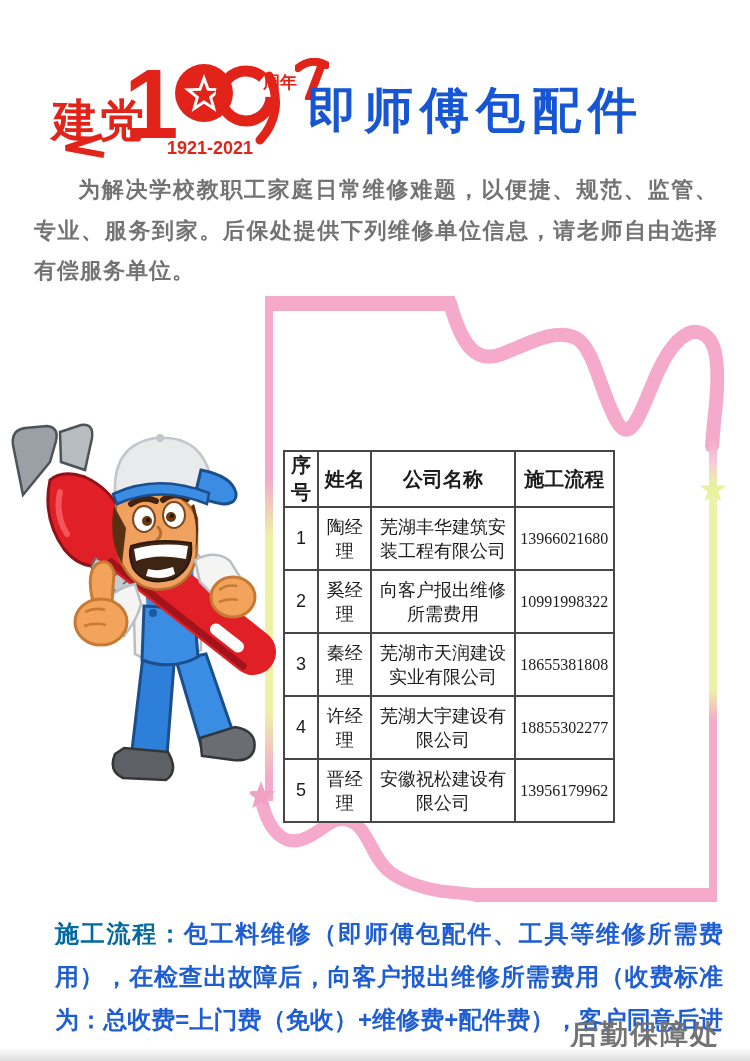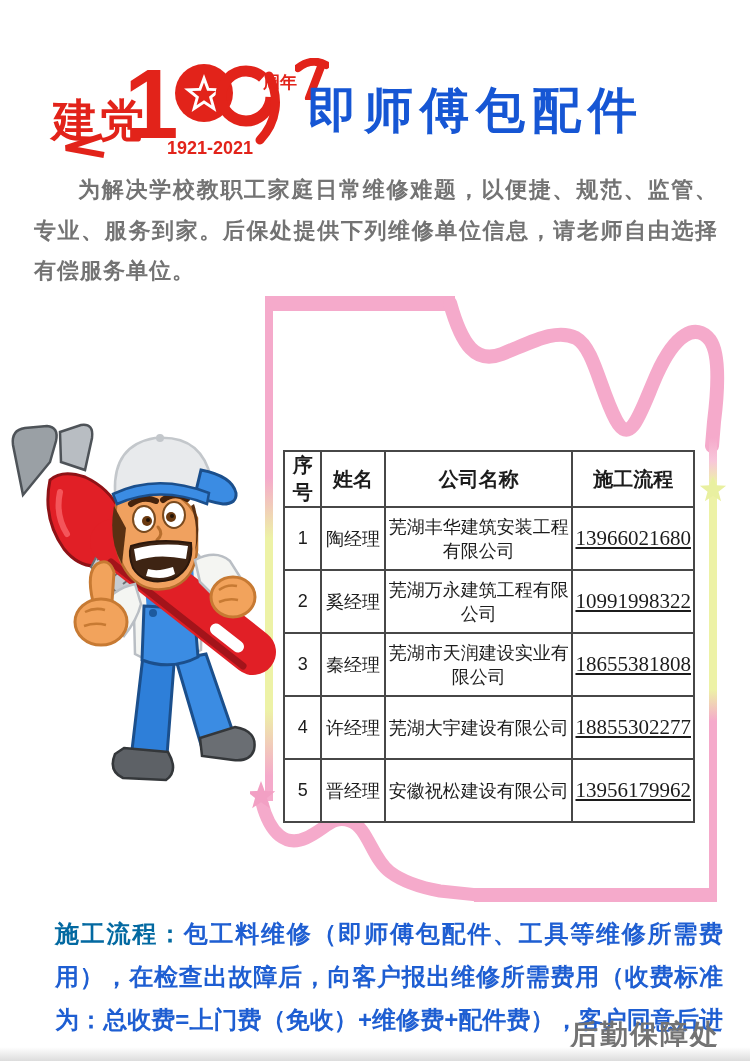--- a/index.html
+++ b/index.html
@@ -29,35 +29,35 @@
   .section-title{
     left:40px;top:325px;
     font-size:41px;font-weight:bold;color:#ee1111;letter-spacing:3px;
   }
 
   
   .frame-svg{left:250px;top:288px;width:492px;height:625px;}
 
   
   .vendor-table{
-    left:283px;top:450px;width:412px;
+    left:283px;top:450px;width:332px;
     border-collapse:collapse;background:#ffffff;
     font-family:"Liberation Sans", sans-serif;
   }
   .vendor-table th,.vendor-table td{
     border:2px solid #474747;text-align:center;vertical-align:middle;
     color:#1c1c1c;padding:0 2px;
   }
   .vendor-table th{height:45px;font-size:20px;font-weight:bold;}
   .vendor-table td{height:61px;font-size:18px;}
   .vendor-table .c-no{width:38px;}
   .vendor-table .c-name{width:66px;}
   .vendor-table .c-company{width:198px;}
   .vendor-table .c-phone{width:102px;}
-  .vendor-table td.phone{font-family:"Liberation Serif", serif;font-size:21px;text-decoration:underline;}
+  .vendor-table td.phone{font-family:"Liberation Serif", serif;font-size:16px;}
 
   
   .mascot-svg{left:5px;top:400px;width:285px;height:440px;}
 
   
   .footer{
     left:55px;top:912px;width:668px;
     font-size:24px;font-weight:bold;color:#1e5ed2;line-height:1.8;
     text-align:justify;
   }
@@ -158,21 +158,21 @@
     <tbody>
       <tr>
         <td>1</td>
         <td>陶经理</td>
         <td>芜湖丰华建筑安装工程有限公司</td>
         <td class="phone">13966021680</td>
       </tr>
       <tr>
         <td>2</td>
         <td>奚经理</td>
-        <td>芜湖万永建筑工程有限公司</td>
+        <td>向客户报出维修所需费用</td>
         <td class="phone">10991998322</td>
       </tr>
       <tr>
         <td>3</td>
         <td>秦经理</td>
         <td>芜湖市天润建设实业有限公司</td>
         <td class="phone">18655381808</td>
       </tr>
       <tr>
         <td>4</td>

